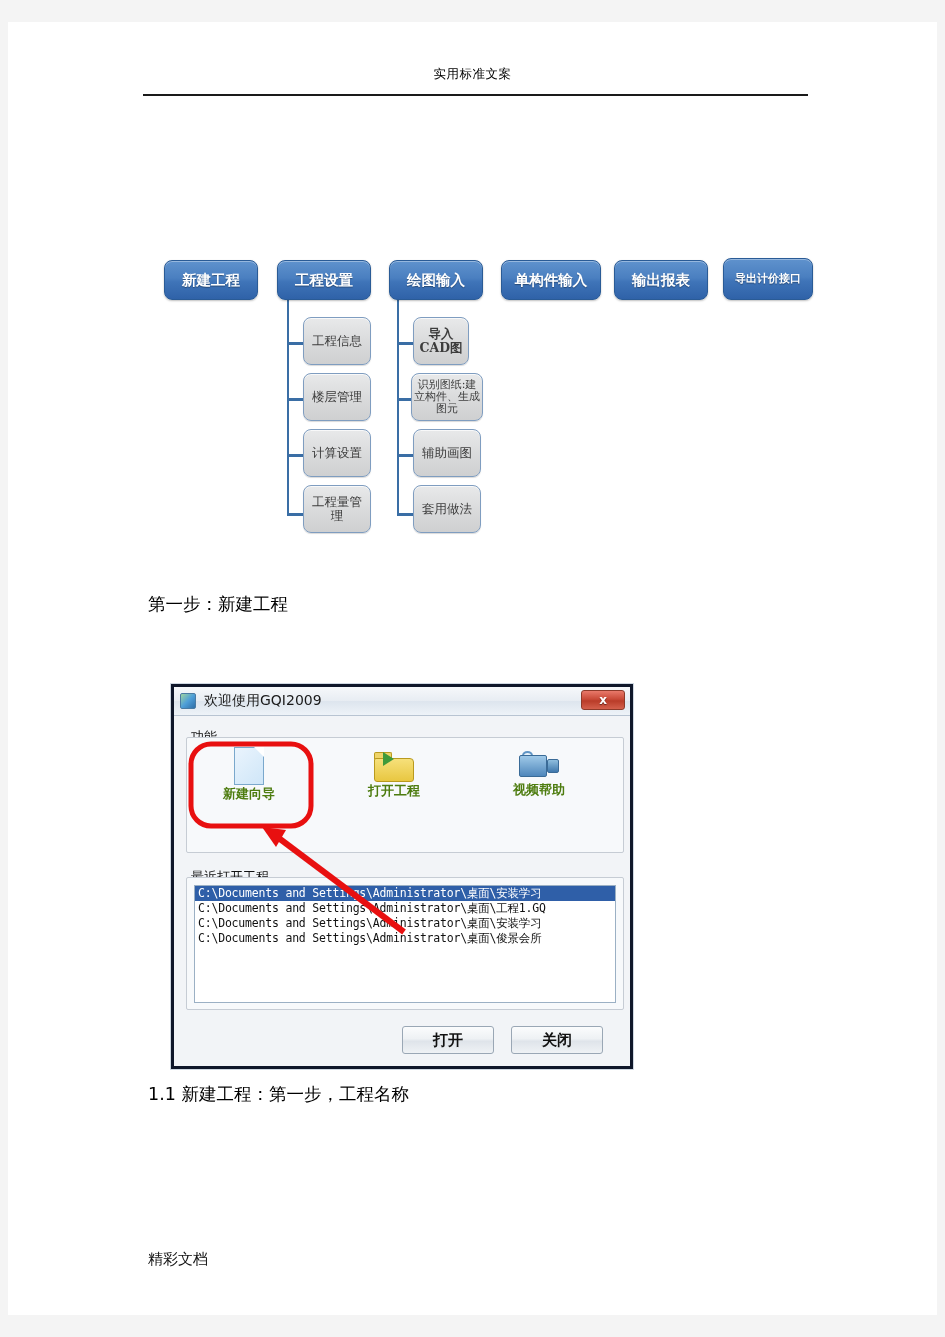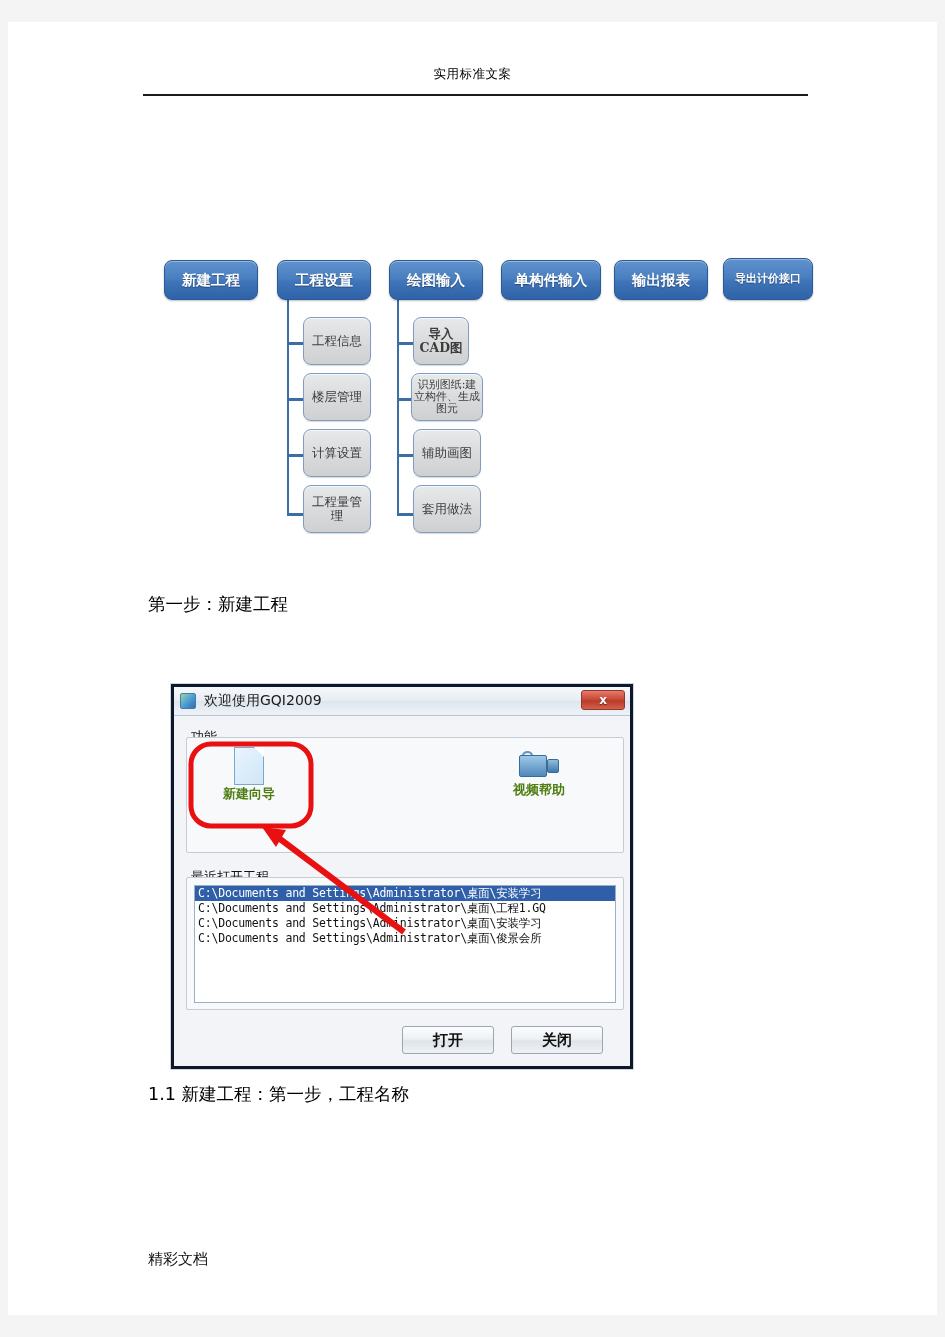--- a/index.html
+++ b/index.html
@@ -326,20 +326,28 @@
       <span class="dlg-close">x</span>
     </div>
 
     <div class="group-label" style="left:14px; top:41px;">功能</div>
     <div class="group" style="left:12px; top:50px; width:438px; height:116px;"></div>
 
     <div class="fn-item" style="left:20px; top:60px;">
       <div class="ico-doc"></div>
       <div class="fn-label">新建向导</div>
     </div>
+    <div class="fn-item" style="left:165px; top:60px;">
+      <div class="ico-folder">
+        <div class="ftab"></div>
+            <div class="fbody"></div>
+            <div class="farrow"></div>
+      </div>
+      <div class="fn-label">打开工程</div>
+    </div>
     <div class="fn-item" style="left:310px; top:60px;">
       <div class="ico-cam">
         <div class="creel"></div>
             <div class="cbody"></div>
             <div class="clens"></div>
       </div>
       <div class="fn-label">视频帮助</div>
     </div>
 
     <div class="group-label" style="left:14px; top:181px;">最近打开工程</div>

